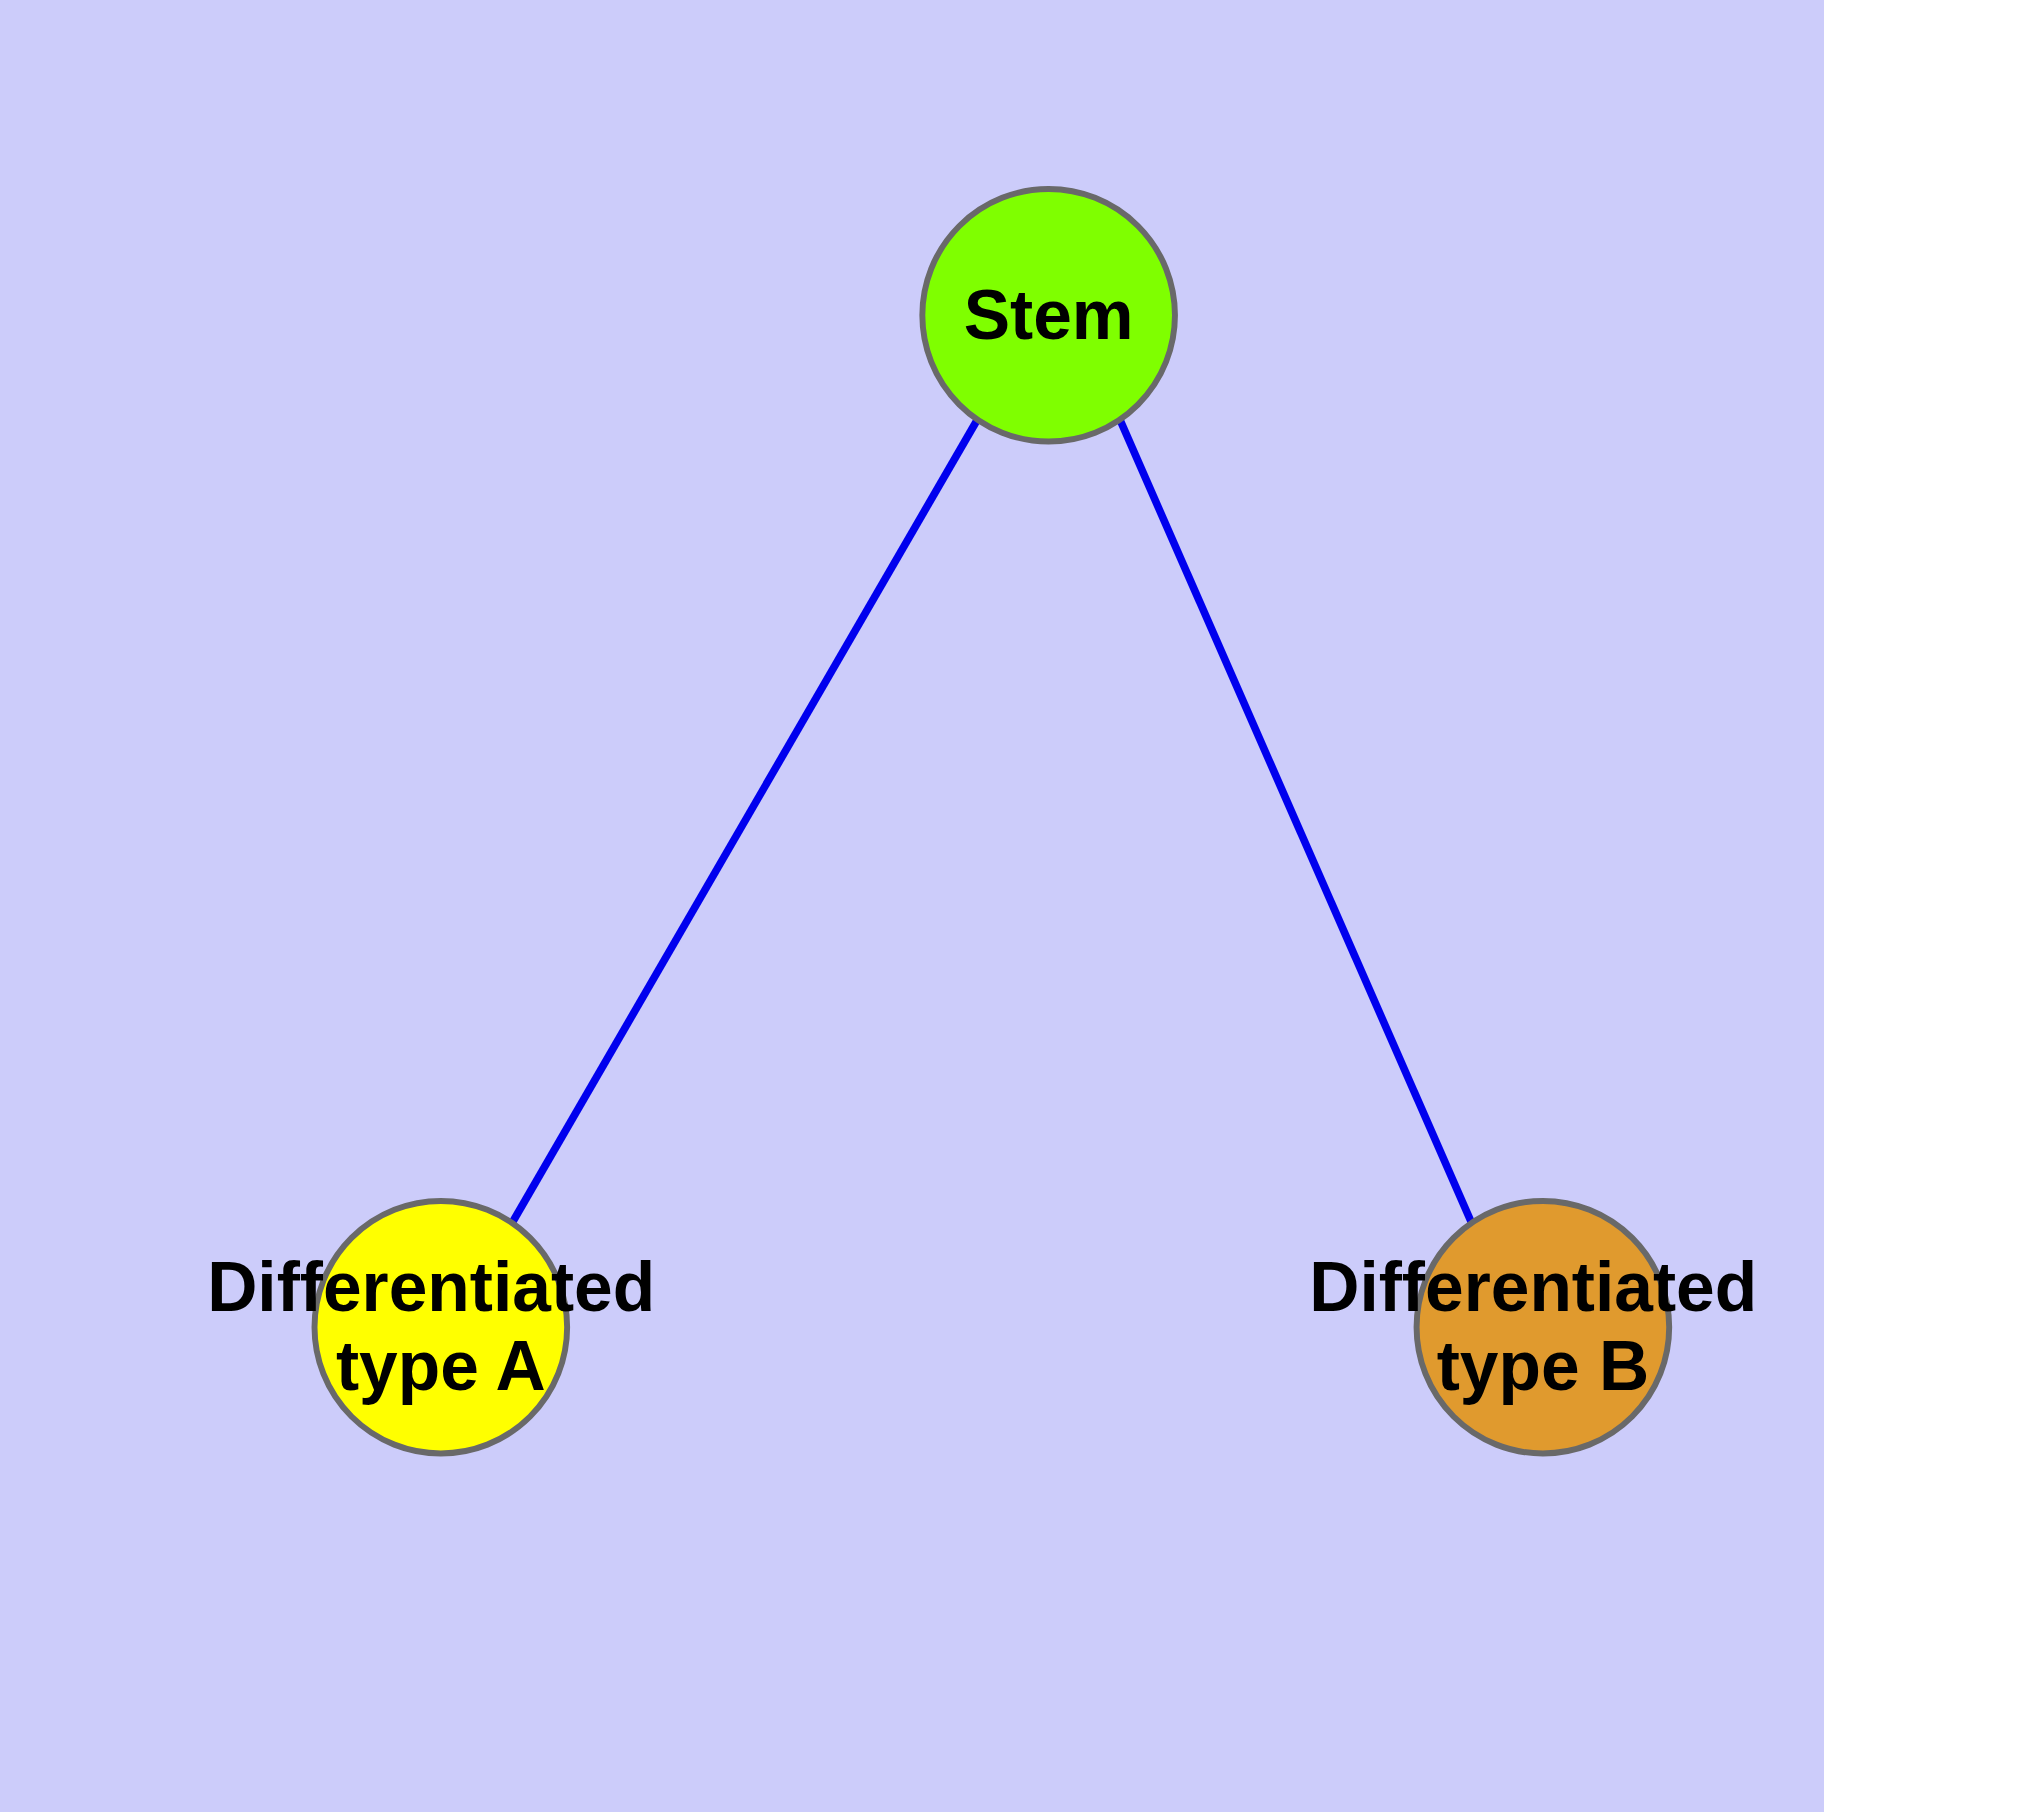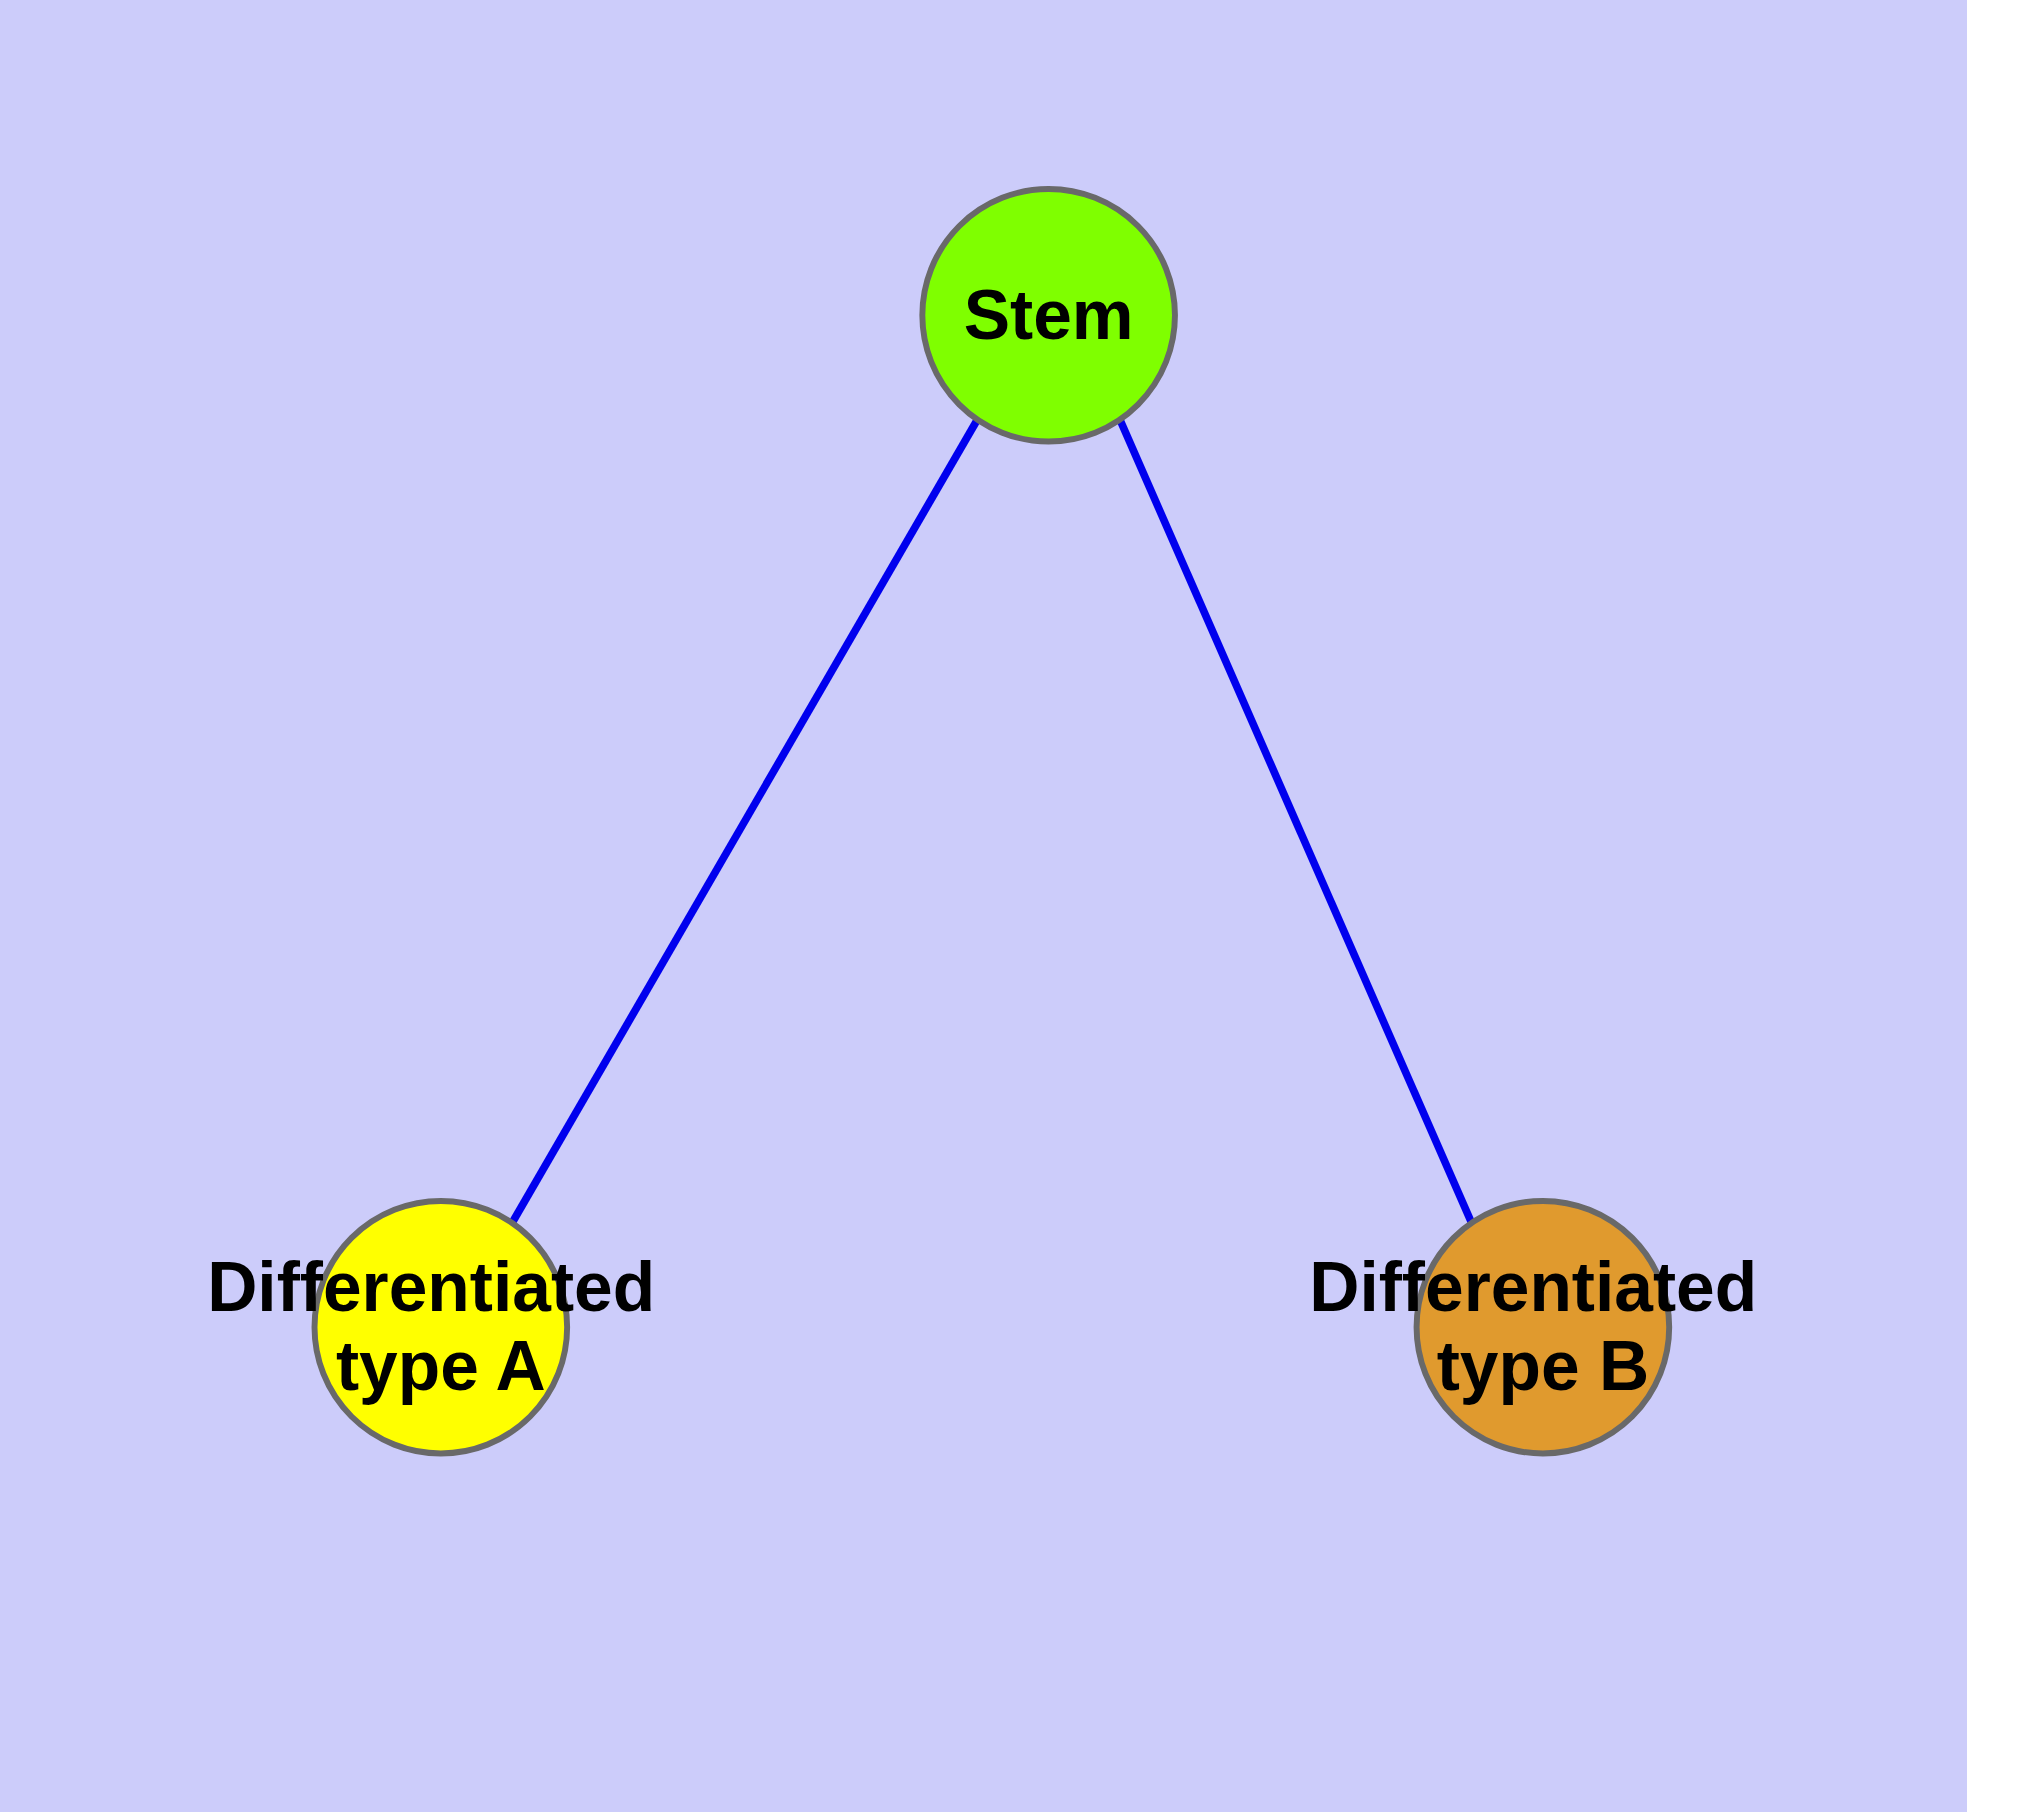--- a/index.html
+++ b/index.html
@@ -27,21 +27,21 @@
     font-weight: bold;
     fill: #000000;
     text-anchor: middle;
     dominant-baseline: alphabetic;
     paint-order: normal;
   }
 </style>
 </head>
 <body>
 
-<div id="canvas" style="width: 1967px; height: 1812px; background: #d946ef;">
+<div id="canvas" style="width: 1824px; height: 1812px; background: #d946ef;">
   <svg id="graph-svg" viewBox="0 0 2384 2138" preserveAspectRatio="none" xmlns="http://www.w3.org/2000/svg" style="width: 2021px; height: 1812px;">
 
     <rect id="bg-rect" x="0" y="0" width="2384" height="2138" fill="#ccccfa"></rect>
 
     <g id="edges-group">
       <line id="edge-0" x1="1153" y1="495" x2="604" y2="1443" stroke="#0000ee" stroke-width="9" stroke-linecap="butt"></line>
       <line id="edge-1" x1="1321" y1="495" x2="1736" y2="1443" stroke="#0000ee" stroke-width="9" stroke-linecap="butt"></line>
     </g>
 
     <g id="nodes-group">

